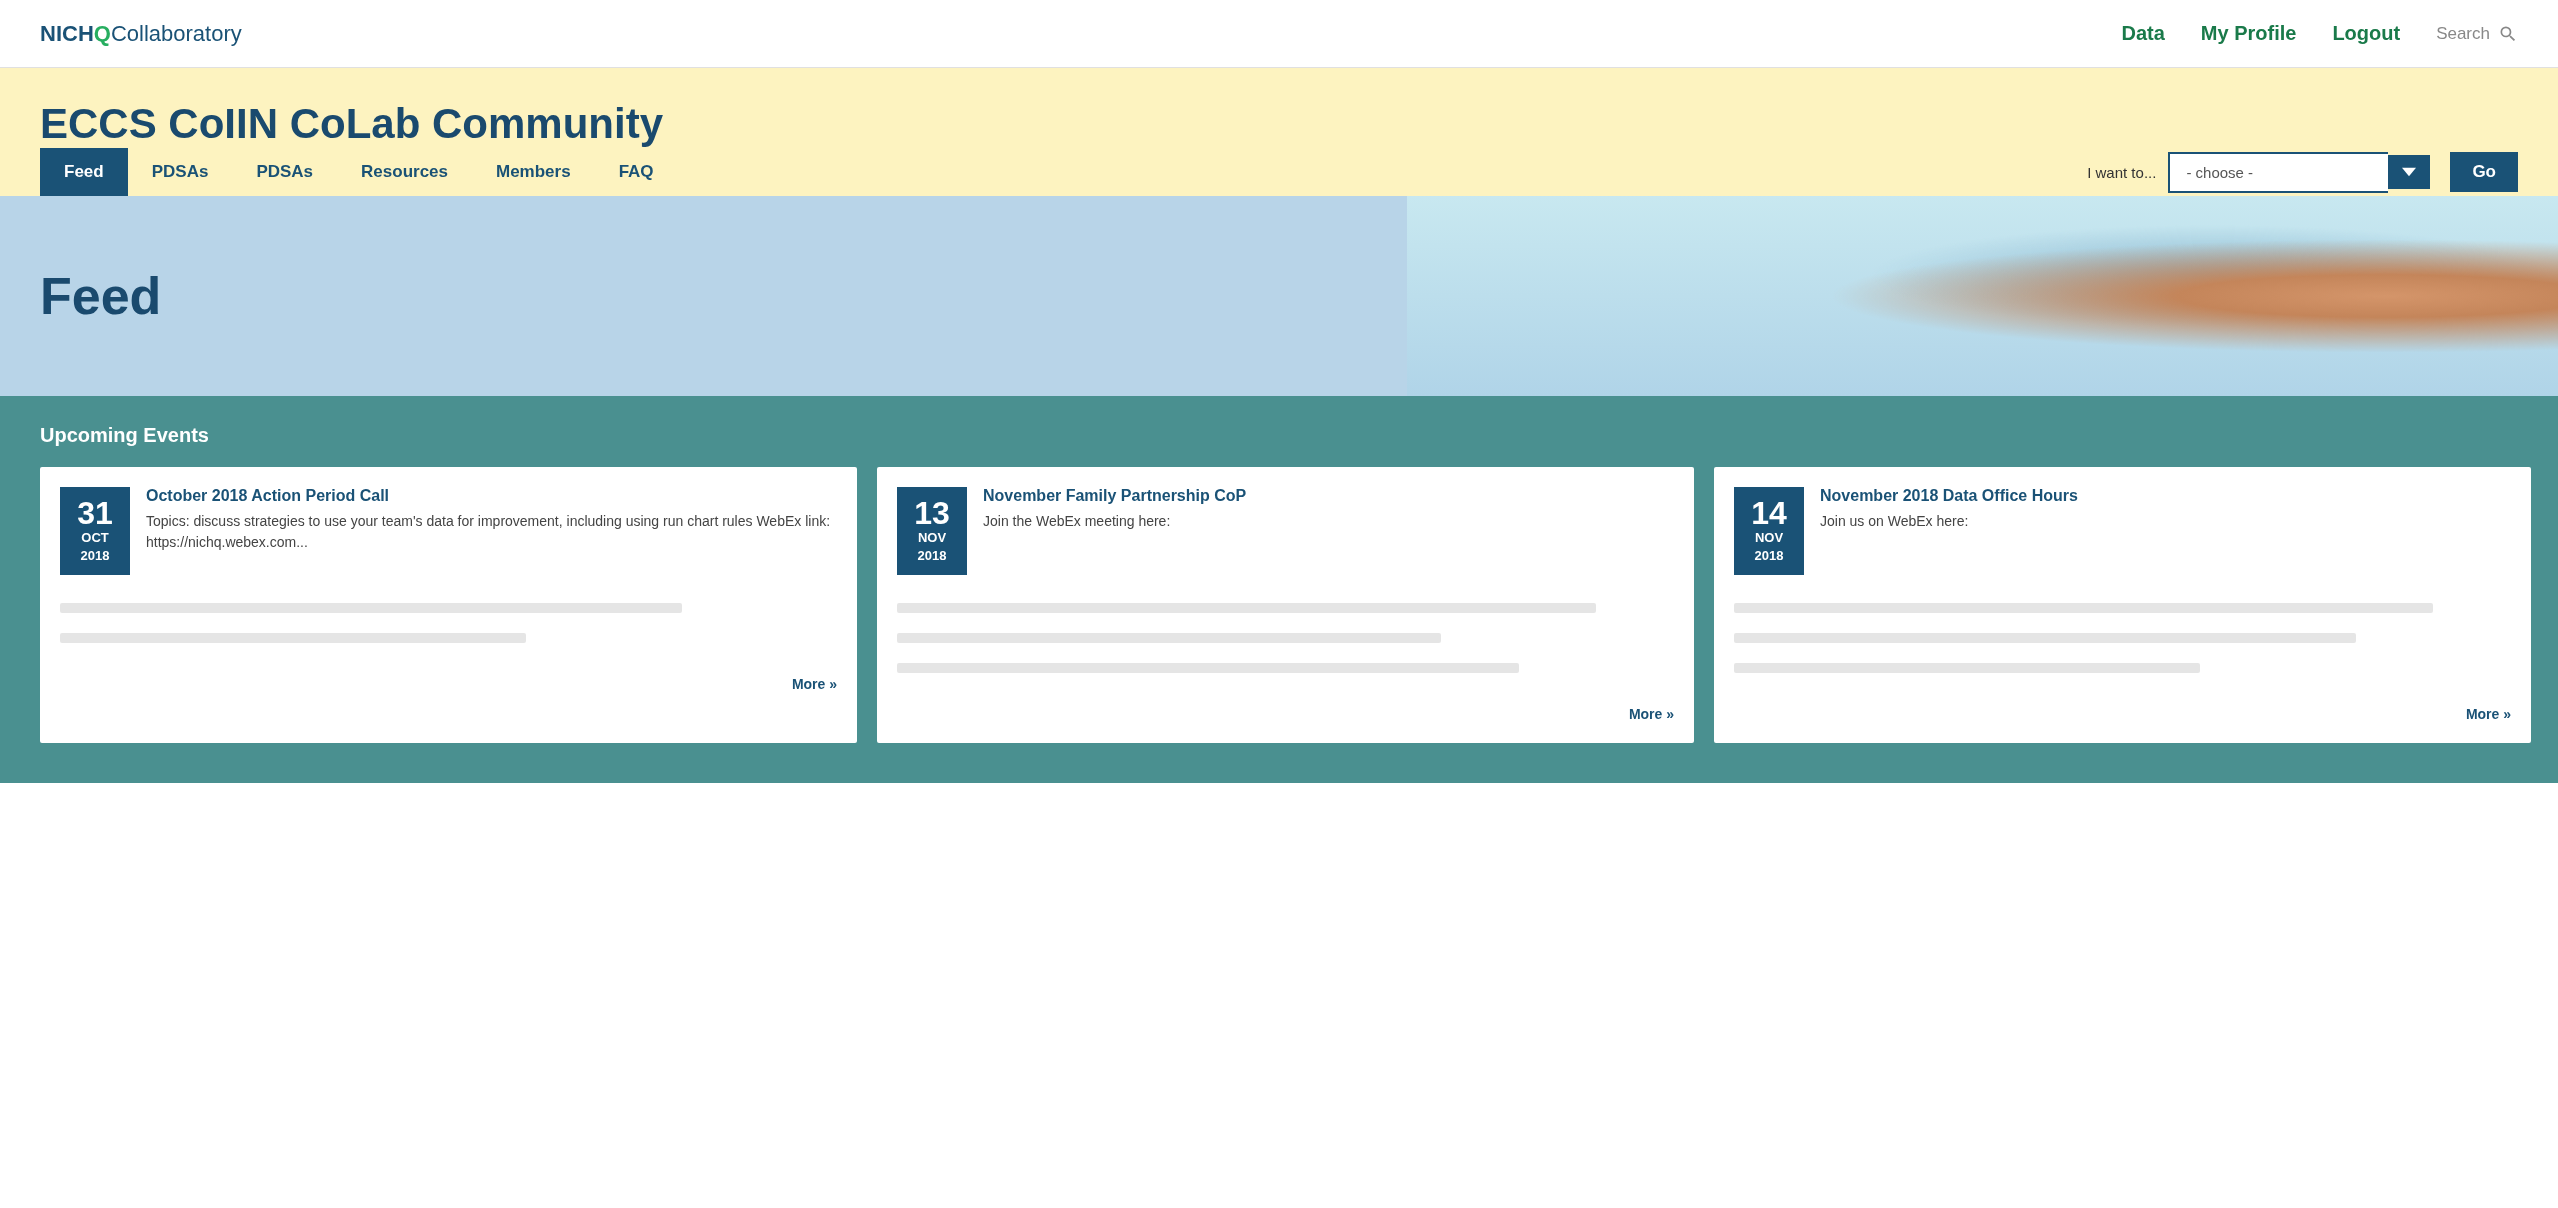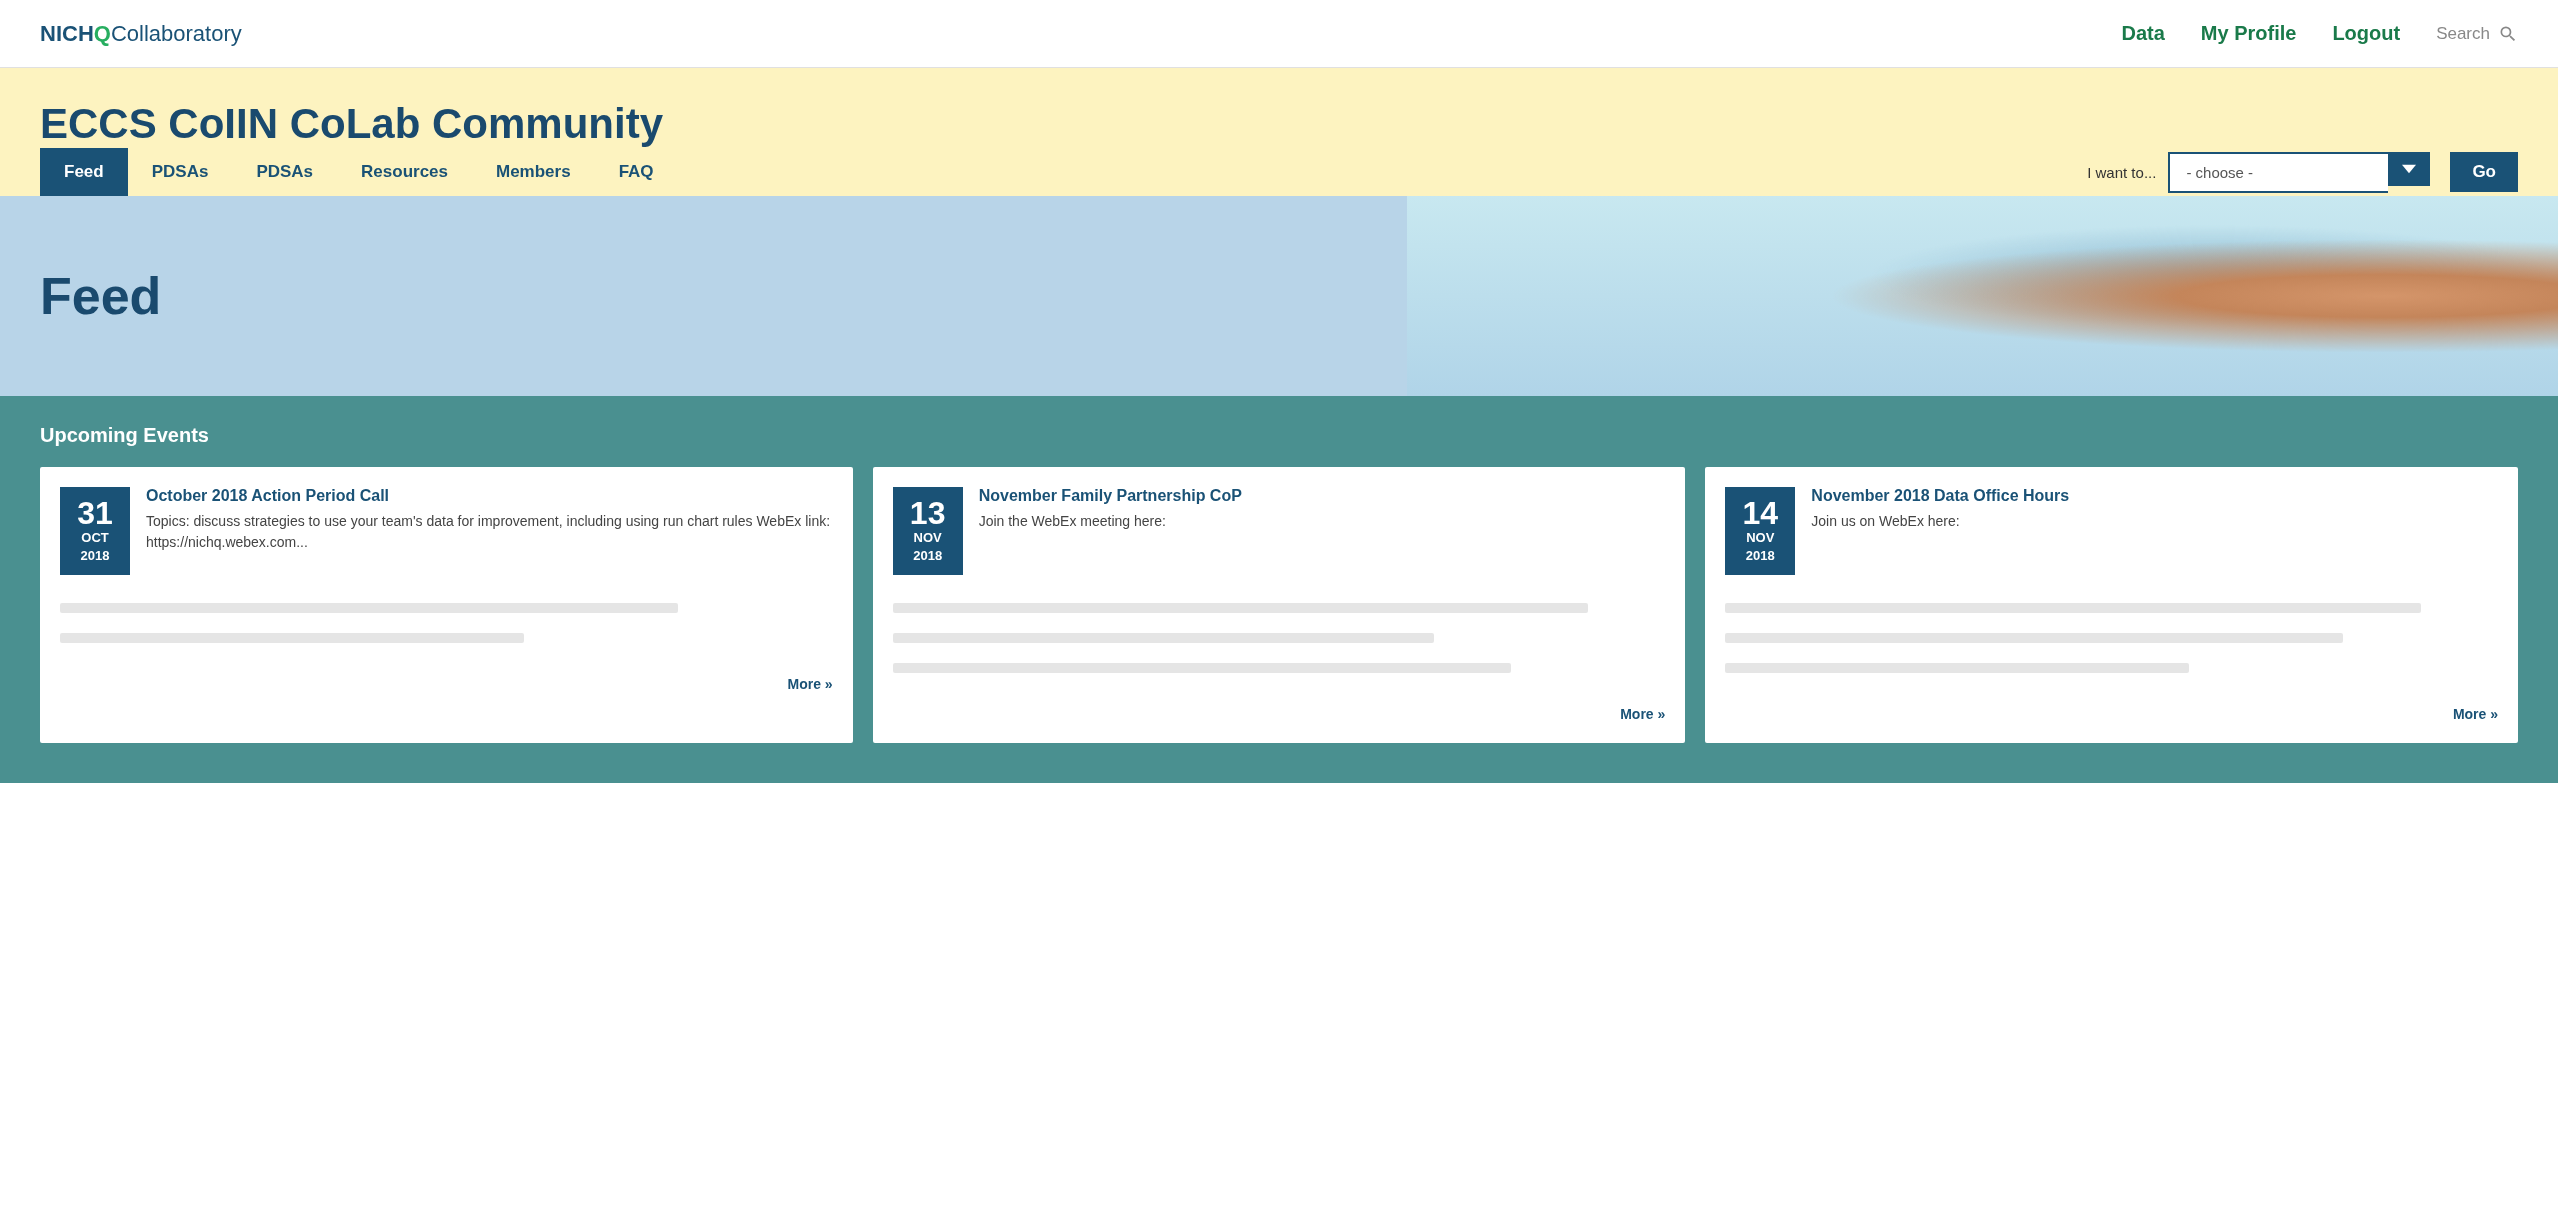--- a/index.html
+++ b/index.html
@@ -93,20 +93,21 @@
       gap: 12px;
     }
     .i-want-to label {
       font-size: 15px;
       color: #333;
       white-space: nowrap;
     }
     .select-wrapper {
       position: relative;
       display: flex;
+      align-items: center;
     }
     .select-wrapper select {
       appearance: none;
       -webkit-appearance: none;
       border: 2px solid #1a5276;
       border-right: none;
       background: #fff;
       padding: 10px 16px;
       font-size: 15px;
       color: #555;
@@ -173,21 +174,21 @@
       height: 100%;
       background:
         radial-gradient(ellipse at 85% 50%, #d4956a 0%, #c4855a 15%, transparent 40%),
         radial-gradient(ellipse at 70% 40%, #8ab8d0 0%, transparent 30%),
         linear-gradient(to bottom, #c8e8f0 0%, #b0d4e8 100%);
     }
 
     
     .upcoming-events {
       background: #4a9090;
-      padding: 28px 40px 40px 40px;
+      padding: 28px 27px 40px 40px;
     }
     .upcoming-events h3 {
       color: #fff;
       font-size: 20px;
       font-weight: bold;
       margin-bottom: 20px;
     }
     .events-grid {
       display: grid;
       grid-template-columns: 1fr 1fr 1fr;

